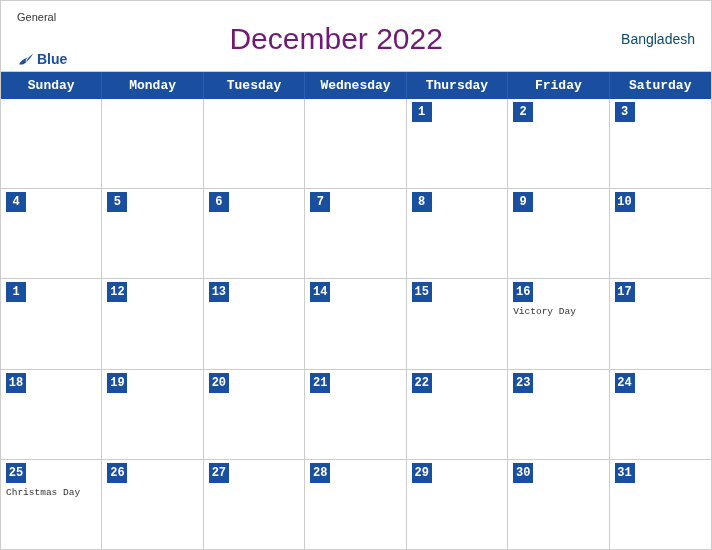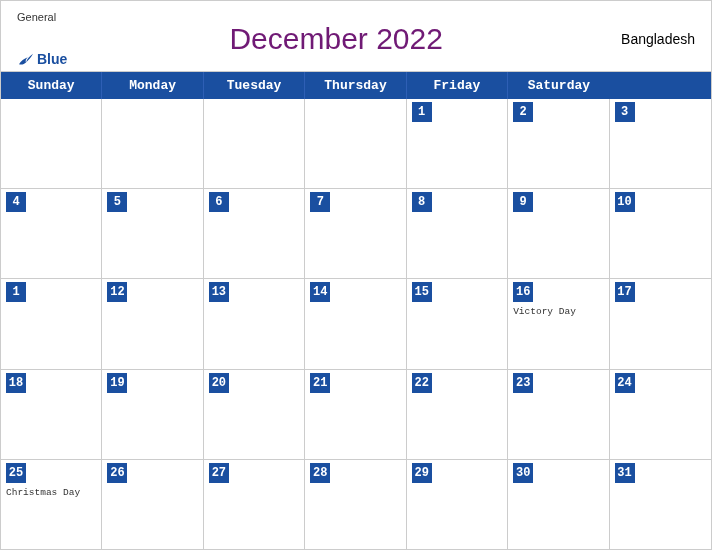--- a/index.html
+++ b/index.html
@@ -50,21 +50,21 @@
     }
     .month-title {
       font-size: 30px;
       font-weight: normal;
       color: #701a75;
       text-align: center;
       flex: 1;
     }
     .country {
       font-size: 14px;
-      color: #000000;
+      color: #0c4a6e;
       min-width: 90px;
       text-align: right;
     }
     .calendar-grid {
       flex: 1;
       display: flex;
       flex-direction: column;
       border-top: 1px solid #ccc;
       font-family: Liberation Mono, monospace;
     }
@@ -152,20 +152,21 @@
     </div>
     <div class="month-title">December 2022</div>
     <div class="country">Bangladesh</div>
   </div>
 
   <div class="calendar-grid">
     <div class="day-headers">
     <div class="day-header">Sunday</div>
         <div class="day-header">Monday</div>
         <div class="day-header">Tuesday</div>
+        <div class="day-header">Wednesday</div>
         <div class="day-header">Thursday</div>
         <div class="day-header">Friday</div>
         <div class="day-header">Saturday</div>
       </div>
     <div class="weeks">
     <div class="week-row">
           <div class="day-cell empty">
             <div class="day-number"></div>
           </div>
           <div class="day-cell empty">

